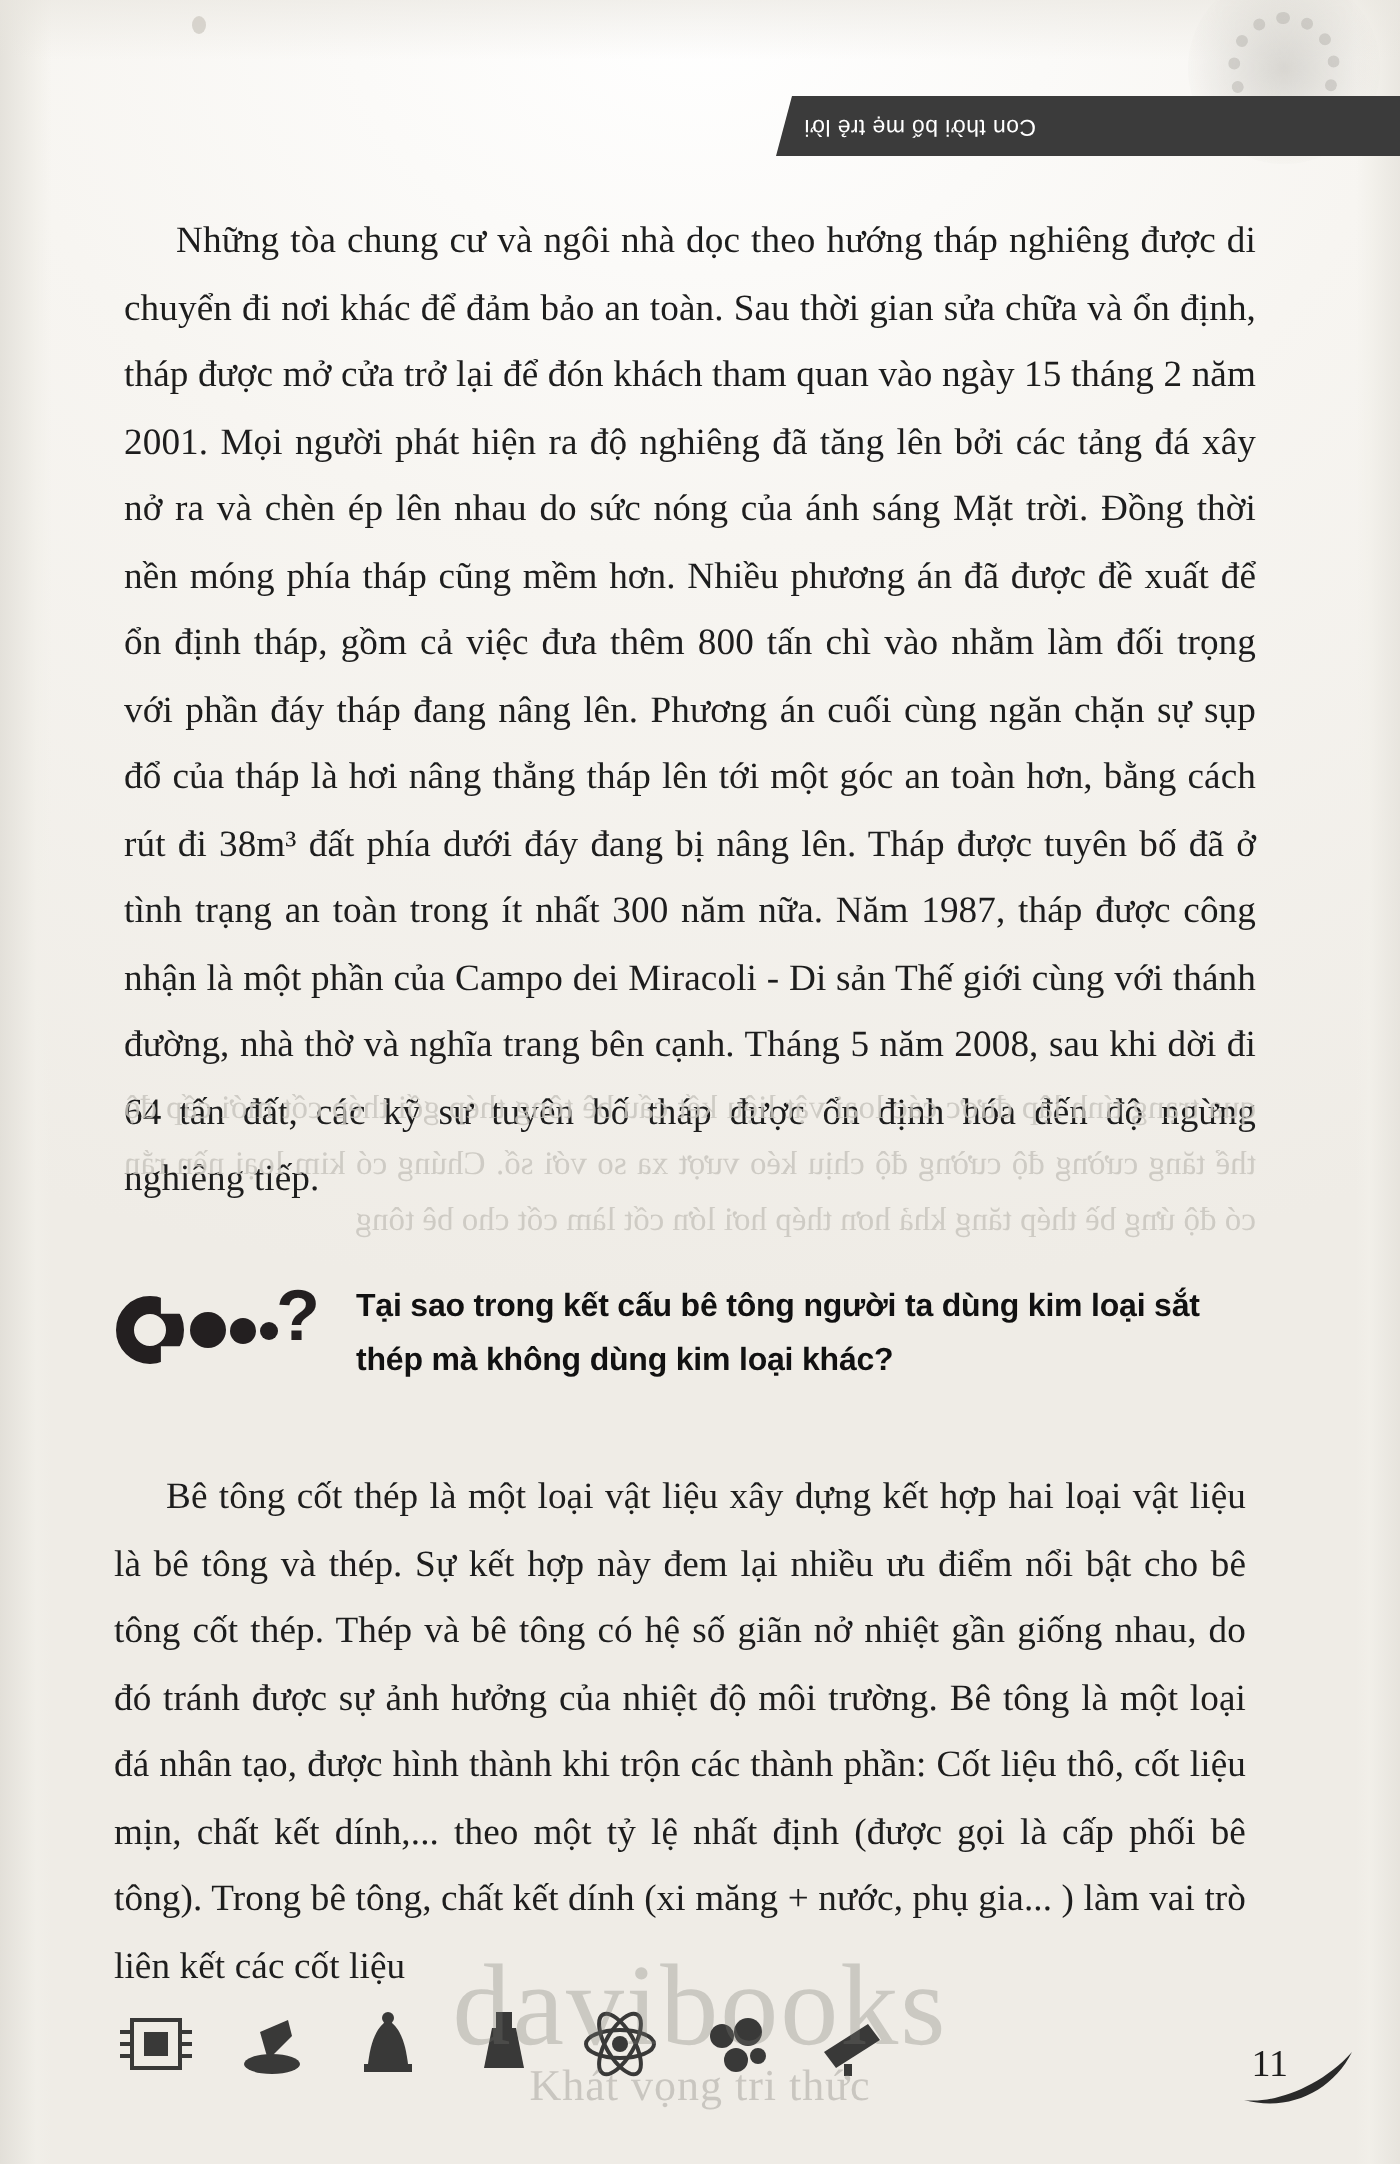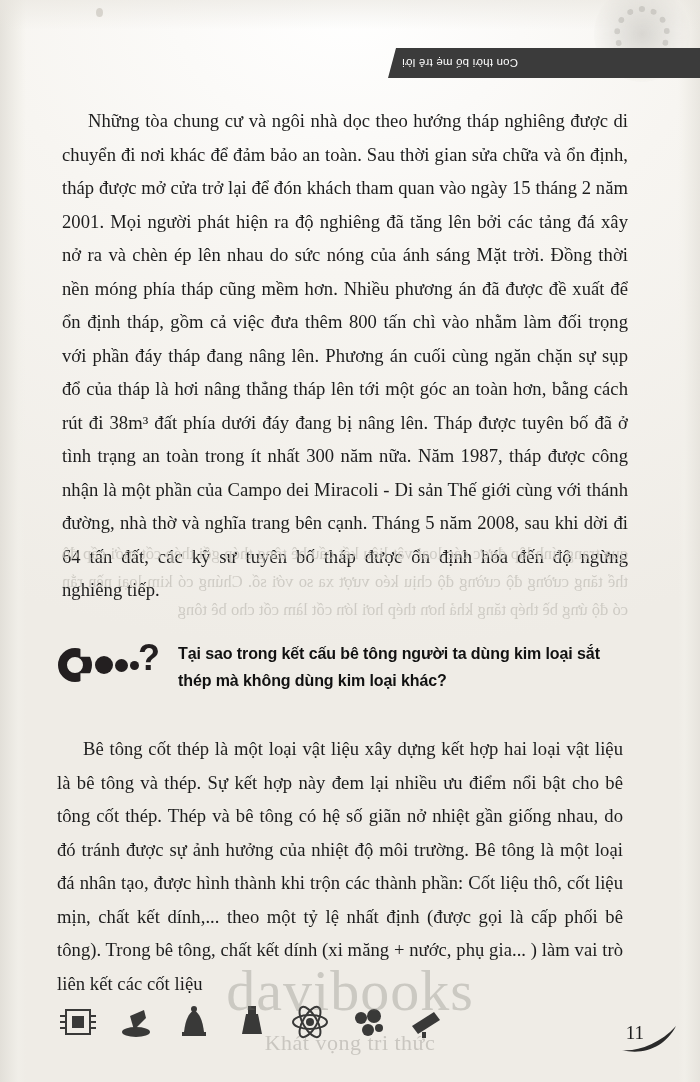--- a/index.html
+++ b/index.html
@@ -250,21 +250,21 @@
     font-size: 58px;
     line-height: 54px;
     color: rgba(120,118,112,.30);
     letter-spacing: 1px;
   }
   .wm-sub {
     font-family: "Liberation Serif", serif;
     font-size: 22px;
     color: rgba(120,118,112,.32);
     letter-spacing: .5px;
-    margin-top: 12px;
+    margin-top: 0;
   }
 
   .page-number {
     position: absolute;
     right: 56px;
     bottom: 38px;
     font-family: "Liberation Serif", serif;
     font-size: 19px;
     color: #1d1d1d;
   }

